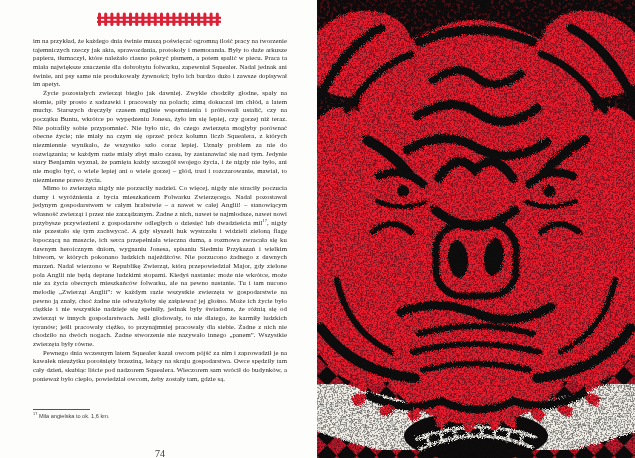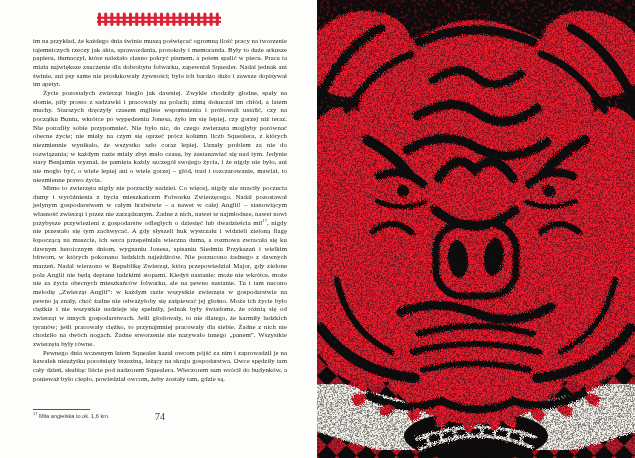--- a/index.html
+++ b/index.html
@@ -19,21 +19,21 @@
   .body-text p{margin:0;}
   .body-text p.indent{text-indent:10px;}
   sup.fnmark{font-size:4.3px;line-height:0;vertical-align:super;}
 
   .footnote{position:absolute;left:33px;top:409px;width:254px;}
   .fn-rule{width:57px;height:0;border-top:0.8px solid #555;margin-bottom:3px;}
   .fn-text{font-family:"Liberation Sans", sans-serif;font-size:5.6px;line-height:7px;color:#3c3c3c;}
   .fn-text sup{font-size:3.9px;vertical-align:super;line-height:0;}
 
   .page-number{
-    position:absolute;left:33px;top:411px;width:254px;text-align:center;
+    position:absolute;left:33px;top:448px;width:254px;text-align:center;
     font-family:"Liberation Serif", serif;font-size:10px;color:#3a3a3a;
   }
 
   
   .page-right{position:relative;width:318px;height:458px;background:#000;}
   .page-right svg{display:block;width:318px;height:458px;}
 
   .ill-red{fill:var(--ill-red,#e61e2e);}
   .ill-black-fill{fill:var(--ill-black,#0d0b0b);}
   .wr{stroke:var(--ill-black,#0d0b0b);fill:none;stroke-linecap:round;}

